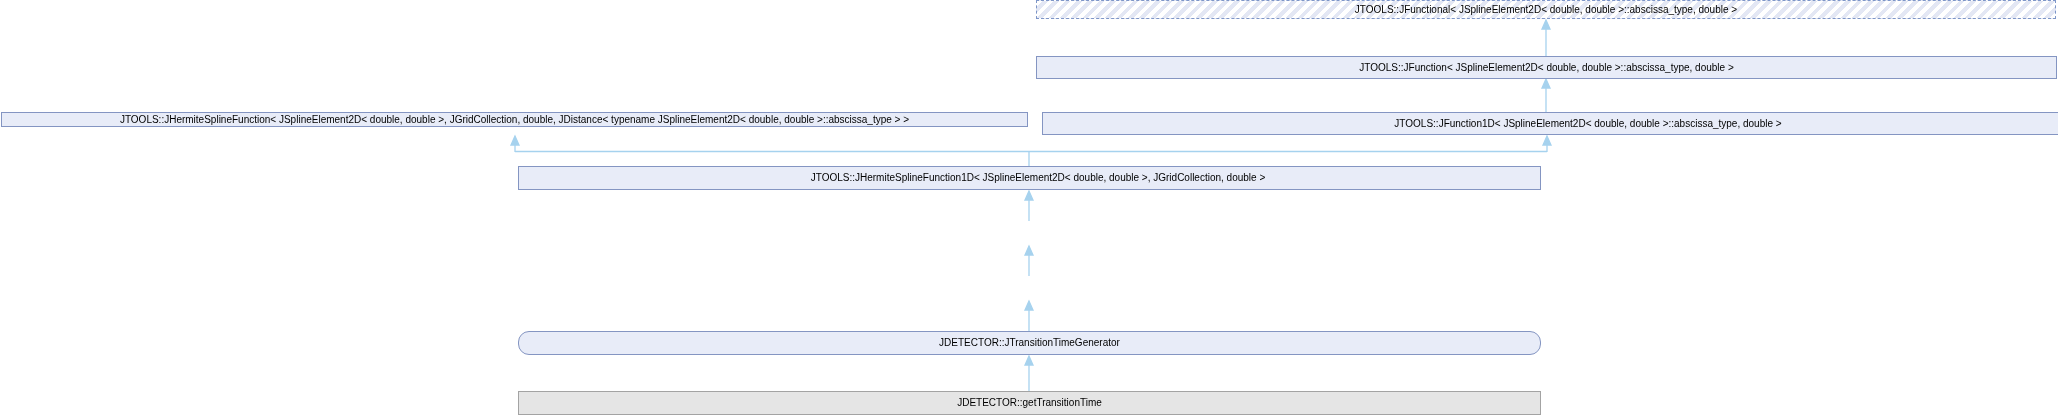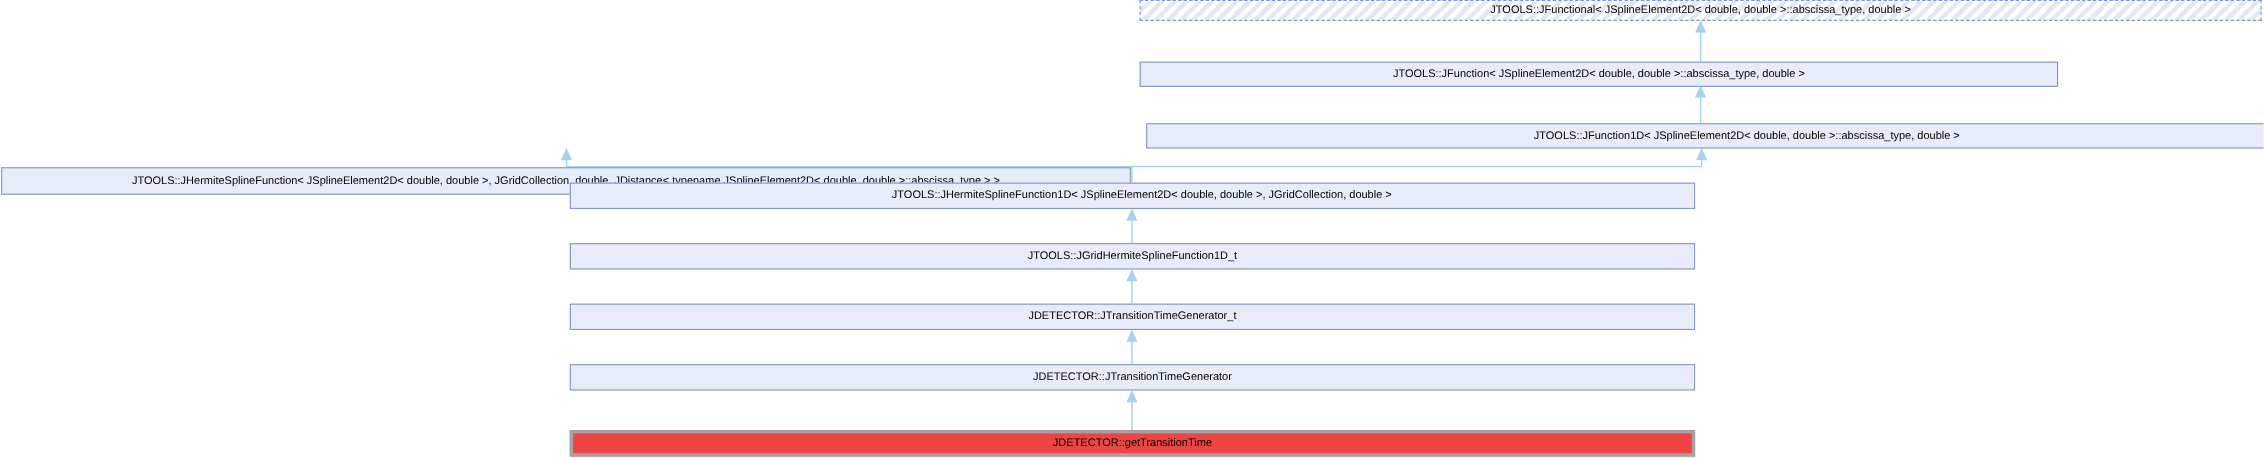--- a/index.html
+++ b/index.html
@@ -30,33 +30,33 @@
     line-height: 1;
     white-space: nowrap;
     cursor: pointer;
   }
   .node.template-dashed {
     background: repeating-linear-gradient(135deg, #ffffff 0px, #ffffff 4px, #e3e7f4 4px, #e3e7f4 8px);
     border: 1px dashed #7e96c8;
     cursor: default;
   }
   .node.current {
-    background: #ef4444;
-    border: 3px solid #a3a3a3;
+    background: #e5e5e5;
+    border: 1px solid #a3a3a3;
     cursor: default;
   }
   
   #n-jfunctional              { left: 1036px; top: 0px;   width: 1020px; height: 19px; }
-  #n-jfunction                { left: 1036px; top: 56px;  width: 835px; height: 23px; }
-  #n-jhermitesplinefunction   { left: 1px;    top: 112px; width: 1027px; height: 25px; margin-top: 40px; }
+  #n-jfunction                { left: 1036px; top: 56px;  width: 1021px; height: 23px; }
+  #n-jhermitesplinefunction   { left: 1px;    top: 112px; width: 1027px; height: 15px; }
   #n-jfunction1d              { left: 1042px; top: 112px; width: 1092px; height: 23px; }
   #n-jhermitesplinefunction1d { left: 518px;  top: 166px; width: 1023px; height: 24px; padding-left: 17px; }
   #n-jgridhermite             { left: 518px;  top: 221px; width: 1023px; height: 24px; }
   #n-jttgenerator-t           { left: 518px;  top: 276px; width: 1023px; height: 24px; }
-  #n-jttgenerator             { left: 518px;  top: 331px; width: 1023px; height: 24px; }
+  #n-jttgenerator             { left: 518px;  top: 331px; width: 1023px; height: 24px; border-radius: 11px; }
   #n-gettransitiontime        { left: 518px;  top: 391px; width: 1023px; height: 24px; }
 </style>
 </head>
 <body>
 
 <div class="canvas">
 
   <svg class="edges" viewBox="0 0 2058 416" xmlns="http://www.w3.org/2000/svg">
     <g stroke="#a6d2ee" stroke-width="1.3" fill="#a6d2ee">
 
@@ -104,21 +104,19 @@
   <div id="n-jfunctional" class="node template-dashed">JTOOLS::JFunctional&lt; JSplineElement2D&lt; double, double &gt;::abscissa_type, double &gt;</div>
 
   <div id="n-jfunction" class="node">JTOOLS::JFunction&lt; JSplineElement2D&lt; double, double &gt;::abscissa_type, double &gt;</div>
 
   <div id="n-jhermitesplinefunction" class="node">JTOOLS::JHermiteSplineFunction&lt; JSplineElement2D&lt; double, double &gt;, JGridCollection, double, JDistance&lt; typename JSplineElement2D&lt; double, double &gt;::abscissa_type &gt; &gt;</div>
 
   <div id="n-jfunction1d" class="node">JTOOLS::JFunction1D&lt; JSplineElement2D&lt; double, double &gt;::abscissa_type, double &gt;</div>
 
   <div id="n-jhermitesplinefunction1d" class="node">JTOOLS::JHermiteSplineFunction1D&lt; JSplineElement2D&lt; double, double &gt;, JGridCollection, double &gt;</div>
 
-  <div id="n-jgridhermite" class="node">JTOOLS::JGridHermiteSplineFunction1D_t</div>
 
-  <div id="n-jttgenerator-t" class="node">JDETECTOR::JTransitionTimeGenerator_t</div>
 
   <div id="n-jttgenerator" class="node">JDETECTOR::JTransitionTimeGenerator</div>
 
   <div id="n-gettransitiontime" class="node current">JDETECTOR::getTransitionTime</div>
 
 </div>
 
 </body></html>

